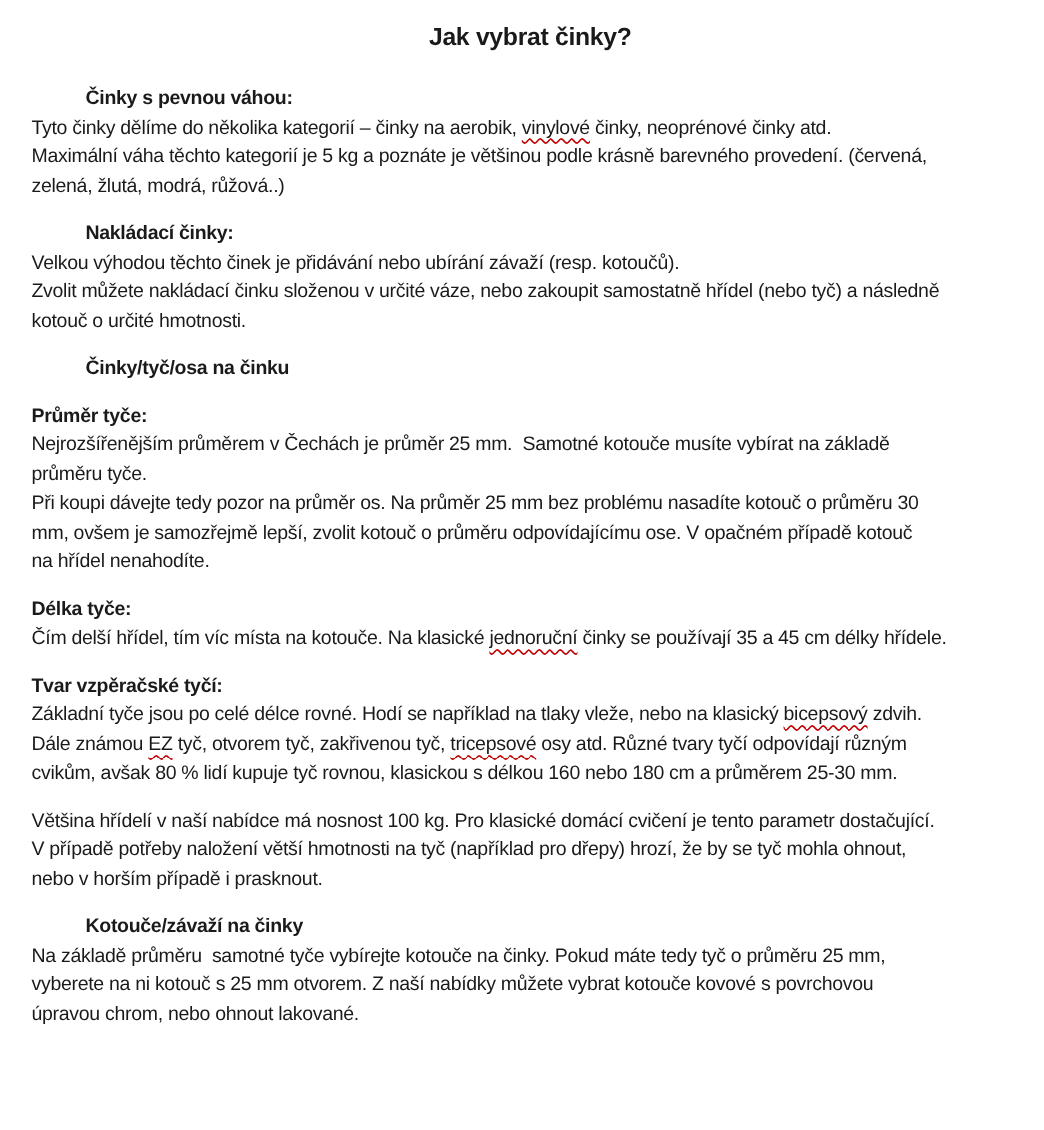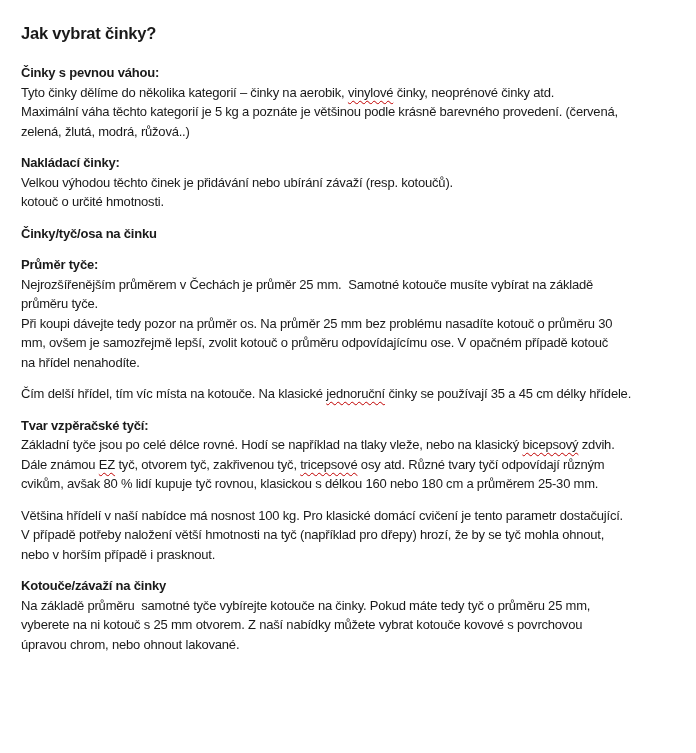--- a/index.html
+++ b/index.html
@@ -15,31 +15,32 @@
     color: #1a1a1a;
   }
   .doc {
     padding: 12px 10px 0 21px;
   }
   .doc-title {
     font-size: 16.5px;
     font-weight: bold;
     line-height: 26px;
     letter-spacing: -0.2px;
-    margin: 8px 0 17px 0;
+    margin: 0 0 17px 0;
+    text-align: center;
   }
   .block { margin: 0; }
   .block.end { margin-bottom: 12px; }
   .line {
     white-space: pre;
     font-size: 13px;
     line-height: 19.5px;
     letter-spacing: -0.2px;
   }
-  .heading .line { font-weight: bold; }
+  .heading .line { font-weight: bold; margin-left: 36px; }
   .heading-italic .line { font-weight: bold; }
   .misspelled {
     text-decoration: underline;
     text-decoration-style: wavy;
     text-decoration-color: #c00000;
     text-decoration-thickness: 1px;
     text-underline-offset: 2.5px;
     text-decoration-skip-ink: none;
   }
 </style>
@@ -55,34 +56,38 @@
       <div class="block para end">
         <div class="line"><span>Tyto činky dělíme do několika kategorií – činky na aerobik, </span><span class="misspelled">vinylové</span><span> činky, neoprénové činky atd.</span></div>
         <div class="line"><span>Maximální váha těchto kategorií je 5 kg a poznáte je většinou podle krásně barevného provedení. (červená,</span></div>
         <div class="line"><span>zelená, žlutá, modrá, růžová..)</span></div>
       </div>
       <div class="block heading">
         <div class="line"><span>Nakládací činky:</span></div>
       </div>
       <div class="block para end">
         <div class="line"><span>Velkou výhodou těchto činek je přidávání nebo ubírání závaží (resp. kotoučů).</span></div>
+        <div class="line"><span>Zvolit můžete nakládací činku složenou v určité váze, nebo zakoupit samostatně hřídel (nebo tyč) a následně</span></div>
         <div class="line"><span>kotouč o určité hmotnosti.</span></div>
       </div>
       <div class="block heading end">
         <div class="line"><span>Činky/tyč/osa na činku</span></div>
       </div>
       <div class="block heading-italic">
         <div class="line"><span>Průměr tyče:</span></div>
       </div>
       <div class="block para end">
         <div class="line"><span>Nejrozšířenějším průměrem v Čechách je průměr 25 mm.  Samotné kotouče musíte vybírat na základě</span></div>
         <div class="line"><span>průměru tyče.</span></div>
         <div class="line"><span>Při koupi dávejte tedy pozor na průměr os. Na průměr 25 mm bez problému nasadíte kotouč o průměru 30</span></div>
         <div class="line"><span>mm, ovšem je samozřejmě lepší, zvolit kotouč o průměru odpovídajícímu ose. V opačném případě kotouč</span></div>
         <div class="line"><span>na hřídel nenahodíte.</span></div>
+      </div>
+      <div class="block heading-italic">
+        <div class="line"><span>Délka tyče:</span></div>
       </div>
       <div class="block para end">
         <div class="line"><span>Čím delší hřídel, tím víc místa na kotouče. Na klasické </span><span class="misspelled">jednoruční</span><span> činky se používají 35 a 45 cm délky hřídele.</span></div>
       </div>
       <div class="block heading-italic">
         <div class="line"><span>Tvar vzpěračské tyčí:</span></div>
       </div>
       <div class="block para end">
         <div class="line"><span>Základní tyče jsou po celé délce rovné. Hodí se například na tlaky vleže, nebo na klasický </span><span class="misspelled">bicepsový</span><span> zdvih.</span></div>
         <div class="line"><span>Dále známou </span><span class="misspelled">EZ</span><span> tyč, otvorem tyč, zakřivenou tyč, </span><span class="misspelled">tricepsové</span><span> osy atd. Různé tvary tyčí odpovídají různým</span></div>

